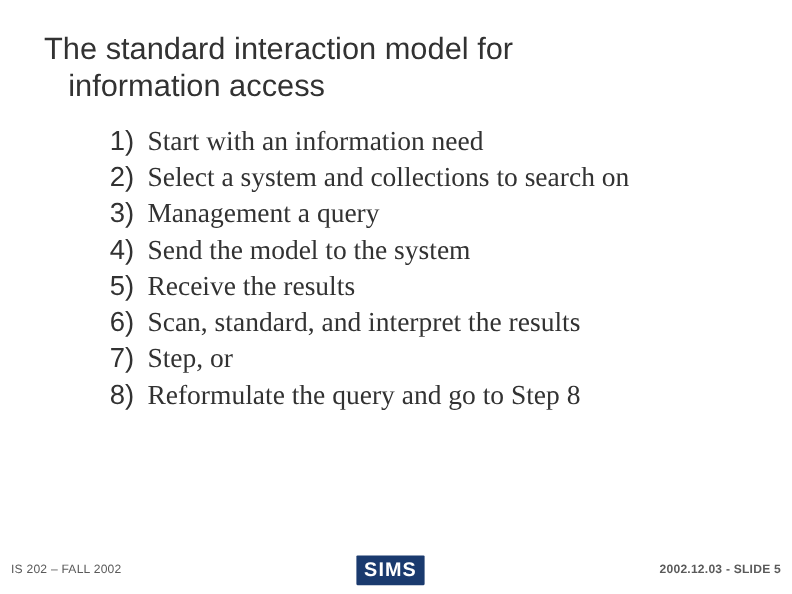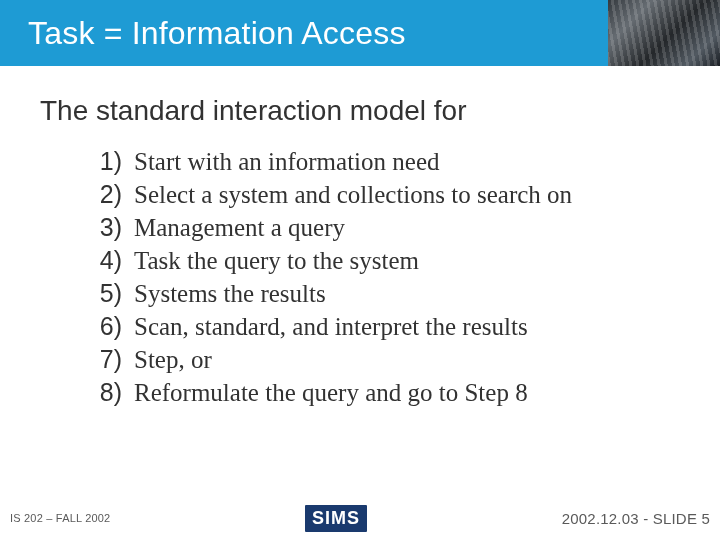--- a/index.html
+++ b/index.html
@@ -64,23 +64,24 @@
     align-items: center;
     justify-content: space-between;
     padding: 0 10px;
   }
   .footer-left {
     font-size: 11px;
     color: #5a5a5a;
     letter-spacing: 0.2px;
   }
   .footer-right {
-    font-size: 15px;
+    font-size: 11px;
     color: #5a5a5a;
     letter-spacing: 0.2px;
+    font-weight: bold;
   }
   .footer-logo {
     display: flex;
     align-items: center;
     gap: 6px;
   }
   .sims-box {
     background: #1a3a6e;
     color: #fff;
     font-weight: 700;
@@ -93,50 +94,47 @@
   .sims-top { font-size: 8px; color: #7a7a7a; }
   .sims-mid { font-size: 12px; color: #1a3a6e; font-weight: 700; }
   .sims-bot { font-size: 8px; color: #7a7a7a; text-align: right; }
   .amp { color: #f0a000; font-weight: 700; font-size: 9px; padding: 0 1px; }
 </style>
 </head>
 <body>
 
 <div class="slide">
 
-  <div class="title-bar">
-    <div class="title-text">Task = Information Access</div>
-    <div class="title-photo"></div>
-  </div>
 
   <div class="body">
     <div class="lead">
       <span>The standard interaction model for</span>
+      <span class="line2">information access</span>
     </div>
 
     <div class="steps">
       <div class="step-row">
         <span class="step-num">1)</span>
         <span class="step-txt">Start with an information need</span>
       </div>
       <div class="step-row">
         <span class="step-num">2)</span>
         <span class="step-txt">Select a system and collections to search on</span>
       </div>
       <div class="step-row">
         <span class="step-num">3)</span>
         <span class="step-txt">Management a query</span>
       </div>
       <div class="step-row">
         <span class="step-num">4)</span>
-        <span class="step-txt">Task the query to the system</span>
+        <span class="step-txt">Send the model to the system</span>
       </div>
       <div class="step-row">
         <span class="step-num">5)</span>
-        <span class="step-txt">Systems the results</span>
+        <span class="step-txt">Receive the results</span>
       </div>
       <div class="step-row">
         <span class="step-num">6)</span>
         <span class="step-txt">Scan, standard, and interpret the results</span>
       </div>
       <div class="step-row">
         <span class="step-num">7)</span>
         <span class="step-txt">Step, or</span>
       </div>
       <div class="step-row">

